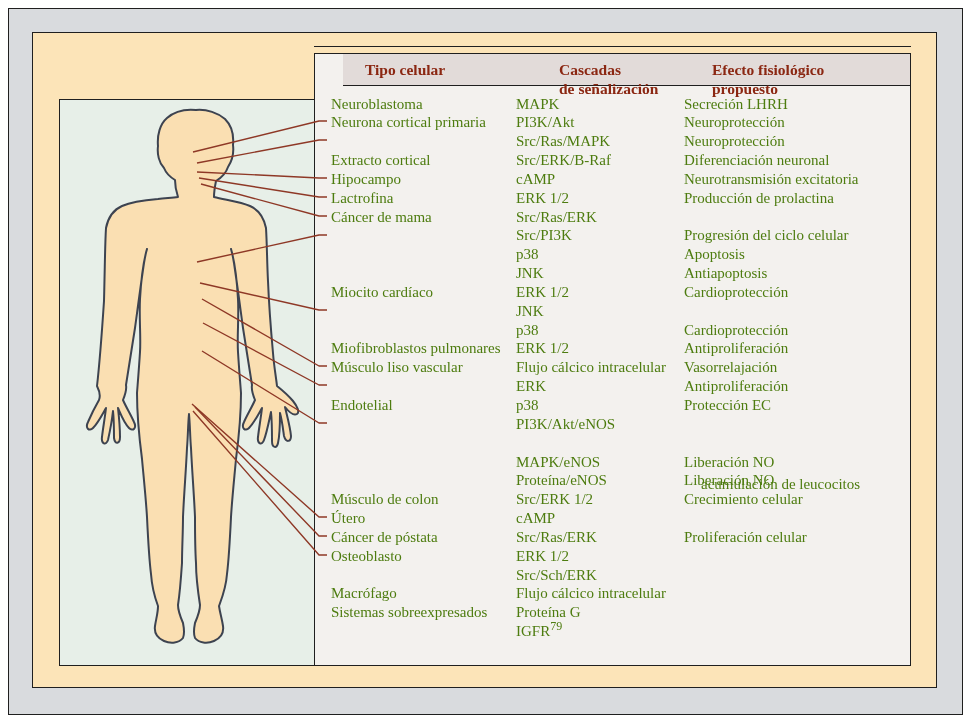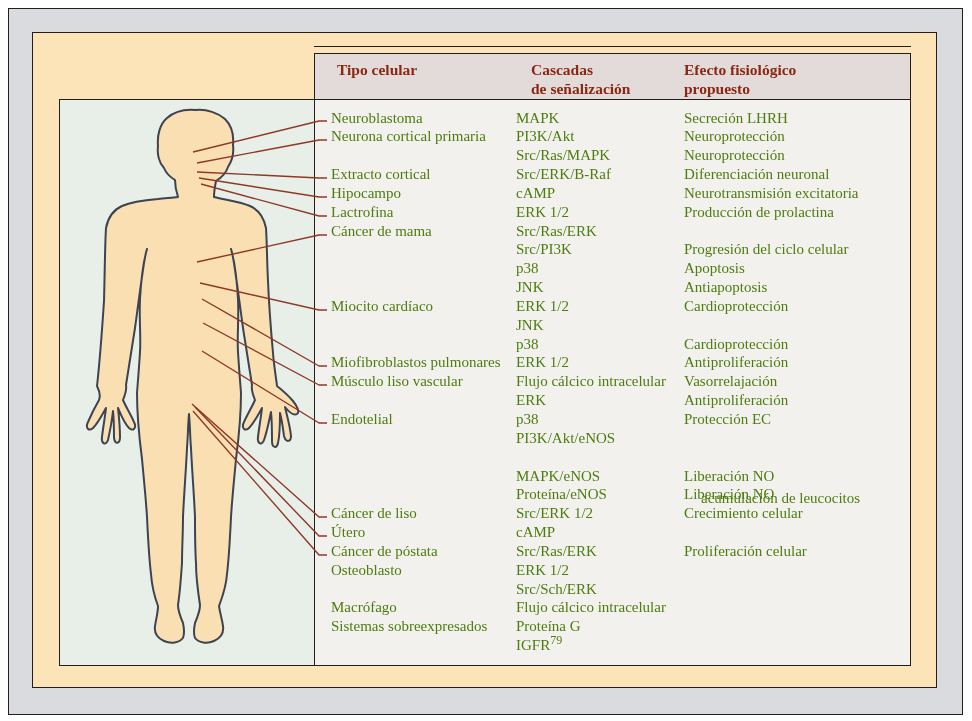--- a/index.html
+++ b/index.html
@@ -41,27 +41,28 @@
   }
   .sig-table {
     position: absolute;
     left: 281px; top: 20px;
     width: 597px; height: 613px;
     background: var(--table_bg);
     border: 1.3px solid var(--border_dark);
   }
   .thead {
     position: relative;
-    height: 46px;
+    height: 32px;
     background: var(--header_band);
     border-bottom: 1.3px solid var(--border_dark);
     color: var(--accent_text);
     font-weight: bold;
     font-size: 15.5px;
     line-height: 19px;
+    margin-left: 28px;
   }
   .hc { position: absolute; top: 6px; white-space: nowrap; }
   .hc1 { left: 22px; }
   .hc2 { left: 216px; }
   .hc3 { left: 369px; }
   .tbody { position: relative; padding-top: 8.5px; }
   .trow { position: relative; height: 18.85px; line-height: 18.85px; font-size: 15px; color: #4d7c0f; text-decoration: underline; }
   .trow .c1 { position: absolute; left: 16px;  white-space: nowrap; }
   .trow .c2 { position: absolute; left: 201px; white-space: nowrap; }
   .trow .c3 { position: absolute; left: 369px; white-space: nowrap; }
@@ -210,21 +211,21 @@
               <div class="c1"></div>
               <div class="c2">MAPK/eNOS</div>
               <div class="c3">Liberación NO</div>
             </div>
             <div class="trow">
               <div class="c1"></div>
               <div class="c2">Proteína/eNOS</div>
               <div class="c3">Liberación NO</div>
             </div>
             <div class="trow">
-              <div class="c1">Cáncer de liso</div>
+              <div class="c1">Músculo de colon</div>
               <div class="c2">Src/ERK 1/2</div>
               <div class="c3">Crecimiento celular</div>
             </div>
             <div class="trow">
               <div class="c1">Útero</div>
               <div class="c2">cAMP</div>
               <div class="c3"></div>
             </div>
             <div class="trow">
               <div class="c1">Cáncer de póstata</div>

